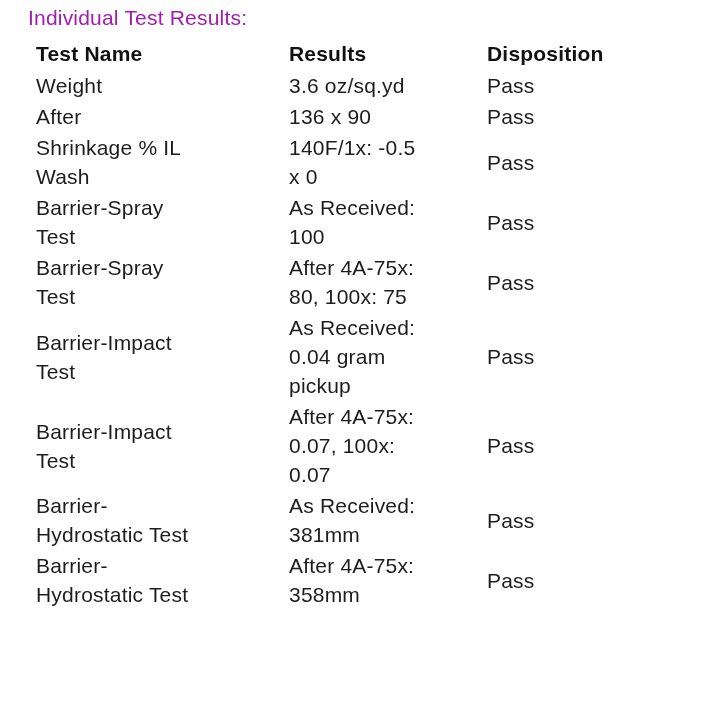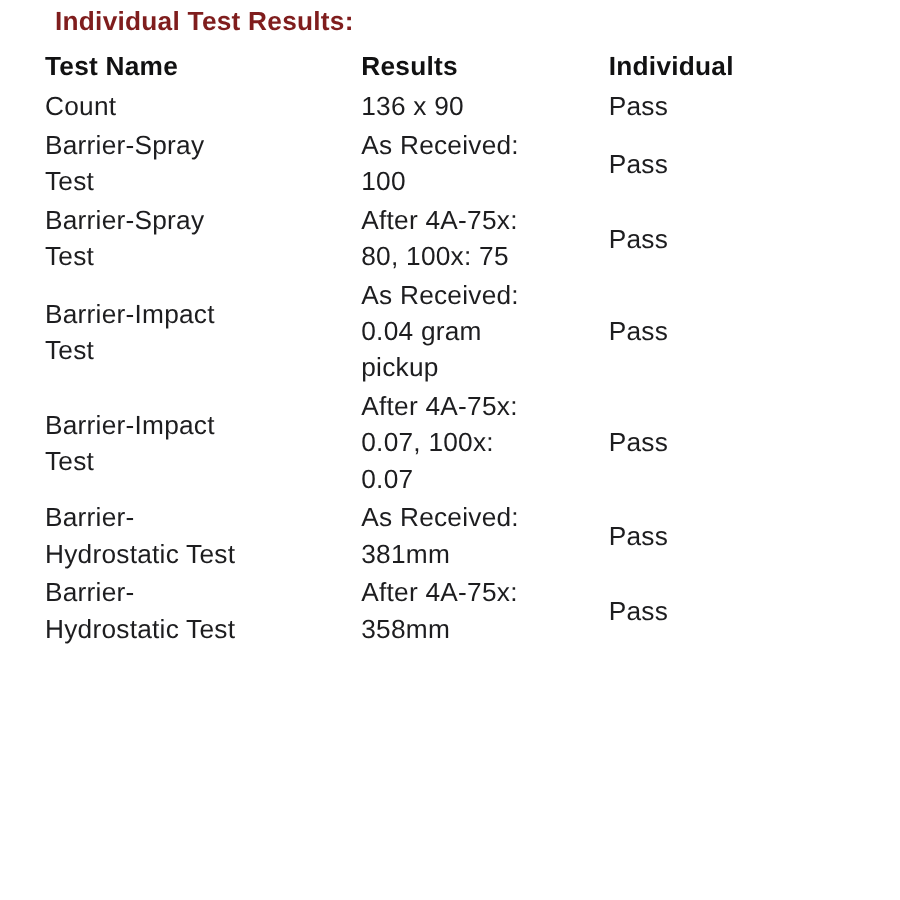--- a/index.html
+++ b/index.html
@@ -7,24 +7,24 @@
     margin: 0; padding: 0;
     width: 720px; height: 720px;
     background: #ffffff;
     overflow: hidden;
     font-family: "Liberation Sans", "DejaVu Sans", sans-serif;
     color: #1d1d1f;
   }
   .wrap { padding: 6px 0 0 28px; }
   .section-title {
     font-size: 21px;
-    font-weight: 700;
+    font-weight: 400;
     letter-spacing: 0.2px;
-    margin: 0 0 8px 16px;
-    color: #7f1d1d;
+    margin: 0 0 8px 0;
+    color: #a21caf;
   }
   table.results {
     border-collapse: collapse;
     margin-left: 8px;
     table-layout: fixed;
   }
   table.results th, table.results td {
     text-align: left;
     vertical-align: middle;
     padding: 1px 0;
@@ -47,30 +47,50 @@
 <body>
 
 <div class="wrap">
   <h2 class="section-title">Individual Test Results:</h2>
 
   <table class="results">
     <thead>
       <tr>
         <th class="col-name">Test Name</th>
         <th class="col-res">Results</th>
-        <th class="col-disp">Individual</th>
+        <th class="col-disp">Disposition</th>
       </tr>
     </thead>
     <tbody>
         <tr>
           <td class="col-name">
-            <div class="ln">Count</div>
+            <div class="ln">Weight</div>
+          </td>
+          <td class="col-res">
+            <div class="ln">3.6 oz/sq.yd</div>
+          </td>
+          <td class="col-disp">Pass</td>
+        </tr>
+        <tr>
+          <td class="col-name">
+            <div class="ln">After</div>
           </td>
           <td class="col-res">
             <div class="ln">136 x 90</div>
+          </td>
+          <td class="col-disp">Pass</td>
+        </tr>
+        <tr>
+          <td class="col-name">
+            <div class="ln">Shrinkage % IL</div>
+            <div class="ln">Wash</div>
+          </td>
+          <td class="col-res">
+            <div class="ln">140F/1x: -0.5</div>
+            <div class="ln">x 0</div>
           </td>
           <td class="col-disp">Pass</td>
         </tr>
         <tr>
           <td class="col-name">
             <div class="ln">Barrier-Spray</div>
             <div class="ln">Test</div>
           </td>
           <td class="col-res">
             <div class="ln">As Received:</div>

